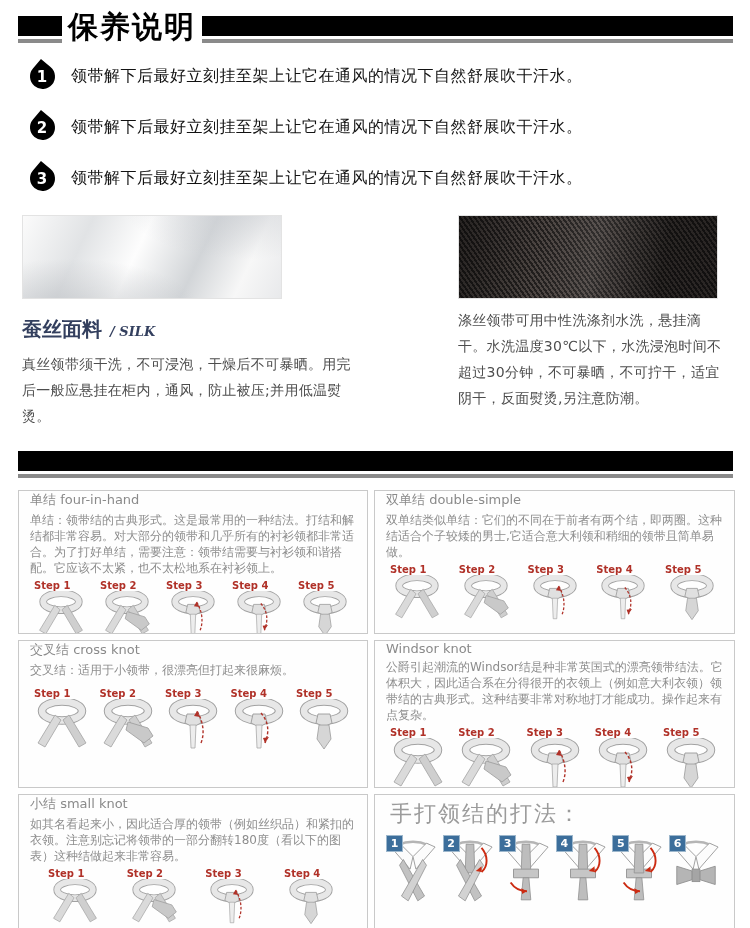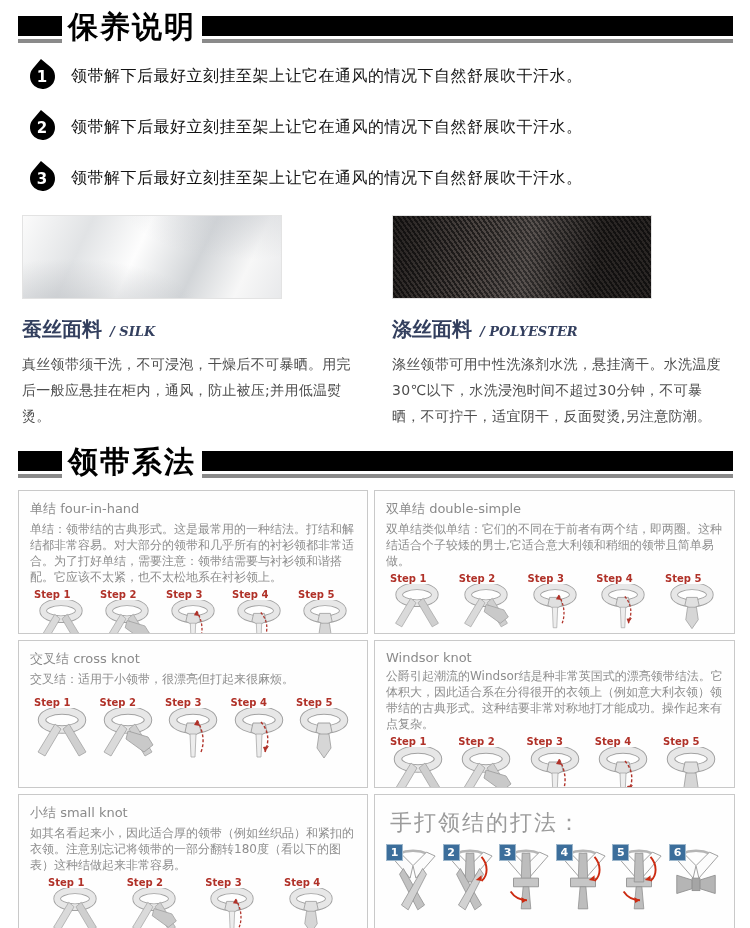--- a/index.html
+++ b/index.html
@@ -17,21 +17,21 @@
 
   
   .care-list { margin:16px 0 0 30px; }
   .care-item { display:flex; align-items:center; gap:16px; margin-bottom:23px; height:28px; }
   .drop { width:25px; height:25px; background:#000; border-radius:0 55% 55% 55%;
     transform:rotate(40deg); display:flex; align-items:center; justify-content:center; flex:0 0 25px; }
   .drop span { transform:rotate(-40deg); color:#fff; font-weight:bold; font-size:15px; }
   .care-text { font-size:16px; color:#121212; letter-spacing:.5px; }
 
   
-  .fabrics { display:flex; margin:10px 22px 0 22px; gap:40px; }
+  .fabrics { display:flex; margin:10px 22px 0 22px; gap:106px; }
   .fab-col { width:330px; }
   .fab-col.right { flex:1; }
   .fab-img { width:260px; height:84px; border:1px solid #e3e3e3; }
   .silk {
     background:
       radial-gradient(120% 150% at 18% 115%, rgba(175,179,184,.55), transparent 42%),
       radial-gradient(95% 130% at 88% -15%, rgba(200,203,208,.6), transparent 52%),
       linear-gradient(115deg,#fbfbfb 0%,#e1e3e5 24%,#fdfdfd 44%,#d2d5d8 66%,#f7f7f7 84%,#e8e9eb 100%);
   }
   .poly {
@@ -41,21 +41,21 @@
     background-color:#2b2826;
   }
   .fab-title { margin-top:17px; display:flex; align-items:baseline; gap:8px; }
   .fab-name { font-size:20px; font-weight:bold; color:#333f5e; }
   .fab-en { font-size:13px; font-style:italic; font-weight:bold; color:#333f5e;
     font-family:"DejaVu Serif","Liberation Serif",serif; }
   .fab-desc { margin-top:8px; font-size:14px; line-height:26px; color:#4d4d4d; letter-spacing:.3px; }
 
   
   .grid { margin:9px 15px 0 18px; display:grid; grid-template-columns:350px 361px; gap:6px; }
-  .tiebox { border:1px solid #c9c9c9; background:#fefefe; padding:9px 11px 4px 11px; overflow:hidden; }
+  .tiebox { border:1px solid #c9c9c9; background:#fefefe; padding:0 11px 4px 11px; overflow:hidden; }
   .r1 { height:144px; } .r2 { height:148px; } .r3 { height:140px; }
   .tb-title { font-size:13px; color:#8a8a8a; }
   .tb-desc { font-size:12px; color:#8d8d8d; line-height:16px; margin-top:3px; }
   .steps { display:flex; justify-content:space-between; align-items:flex-start; margin-top:4px; }
   .step { display:flex; flex-direction:column; align-items:center; }
   .step-lab { font-size:10px; font-weight:bold; color:#b03128; align-self:flex-start; margin-left:4px; }
   .ill { width:62px; height:50px; }
   .r2 .ill { width:64px; height:56px; }
 
   
@@ -224,31 +224,26 @@
   <div class="fab-col">
     <div class="fab-img silk"></div>
     <div class="fab-title">
       <span class="fab-name">蚕丝面料</span>
       <span class="fab-en">/ SILK</span>
     </div>
     <div class="fab-desc">真丝领带须干洗，不可浸泡，干燥后不可暴晒。用完后一般应悬挂在柜内，通风，防止被压;并用低温熨烫。</div>
   </div>
   <div class="fab-col right">
     <div class="fab-img poly"></div>
-    <div class="fab-title">
-      <span class="fab-name">涤丝面料</span>
-      <span class="fab-en">/ POLYESTER</span>
-    </div>
     <div class="fab-desc">涤丝领带可用中性洗涤剂水洗，悬挂滴干。水洗温度30℃以下，水洗浸泡时间不超过30分钟，不可暴晒，不可拧干，适宜阴干，反面熨烫,另注意防潮。</div>
   </div>
 </div>
 
 <div class="banner" style="margin-top:18px;">
   <div class="bar bar-l"></div>
-  <div class="ttl">领带系法</div>
   <div class="bar bar-r"></div>
 </div>
 
 <div class="grid">
 
   <div class="tiebox r1">
     <div class="tb-title">单结 four-in-hand</div>
     <div class="tb-desc">单结：领带结的古典形式。这是最常用的一种结法。打结和解结都非常容易。对大部分的领带和几乎所有的衬衫领都非常适合。为了打好单结，需要注意：领带结需要与衬衫领和谐搭配。它应该不太紧，也不太松地系在衬衫领上。</div>
     <div class="steps">
       <div class="step">

